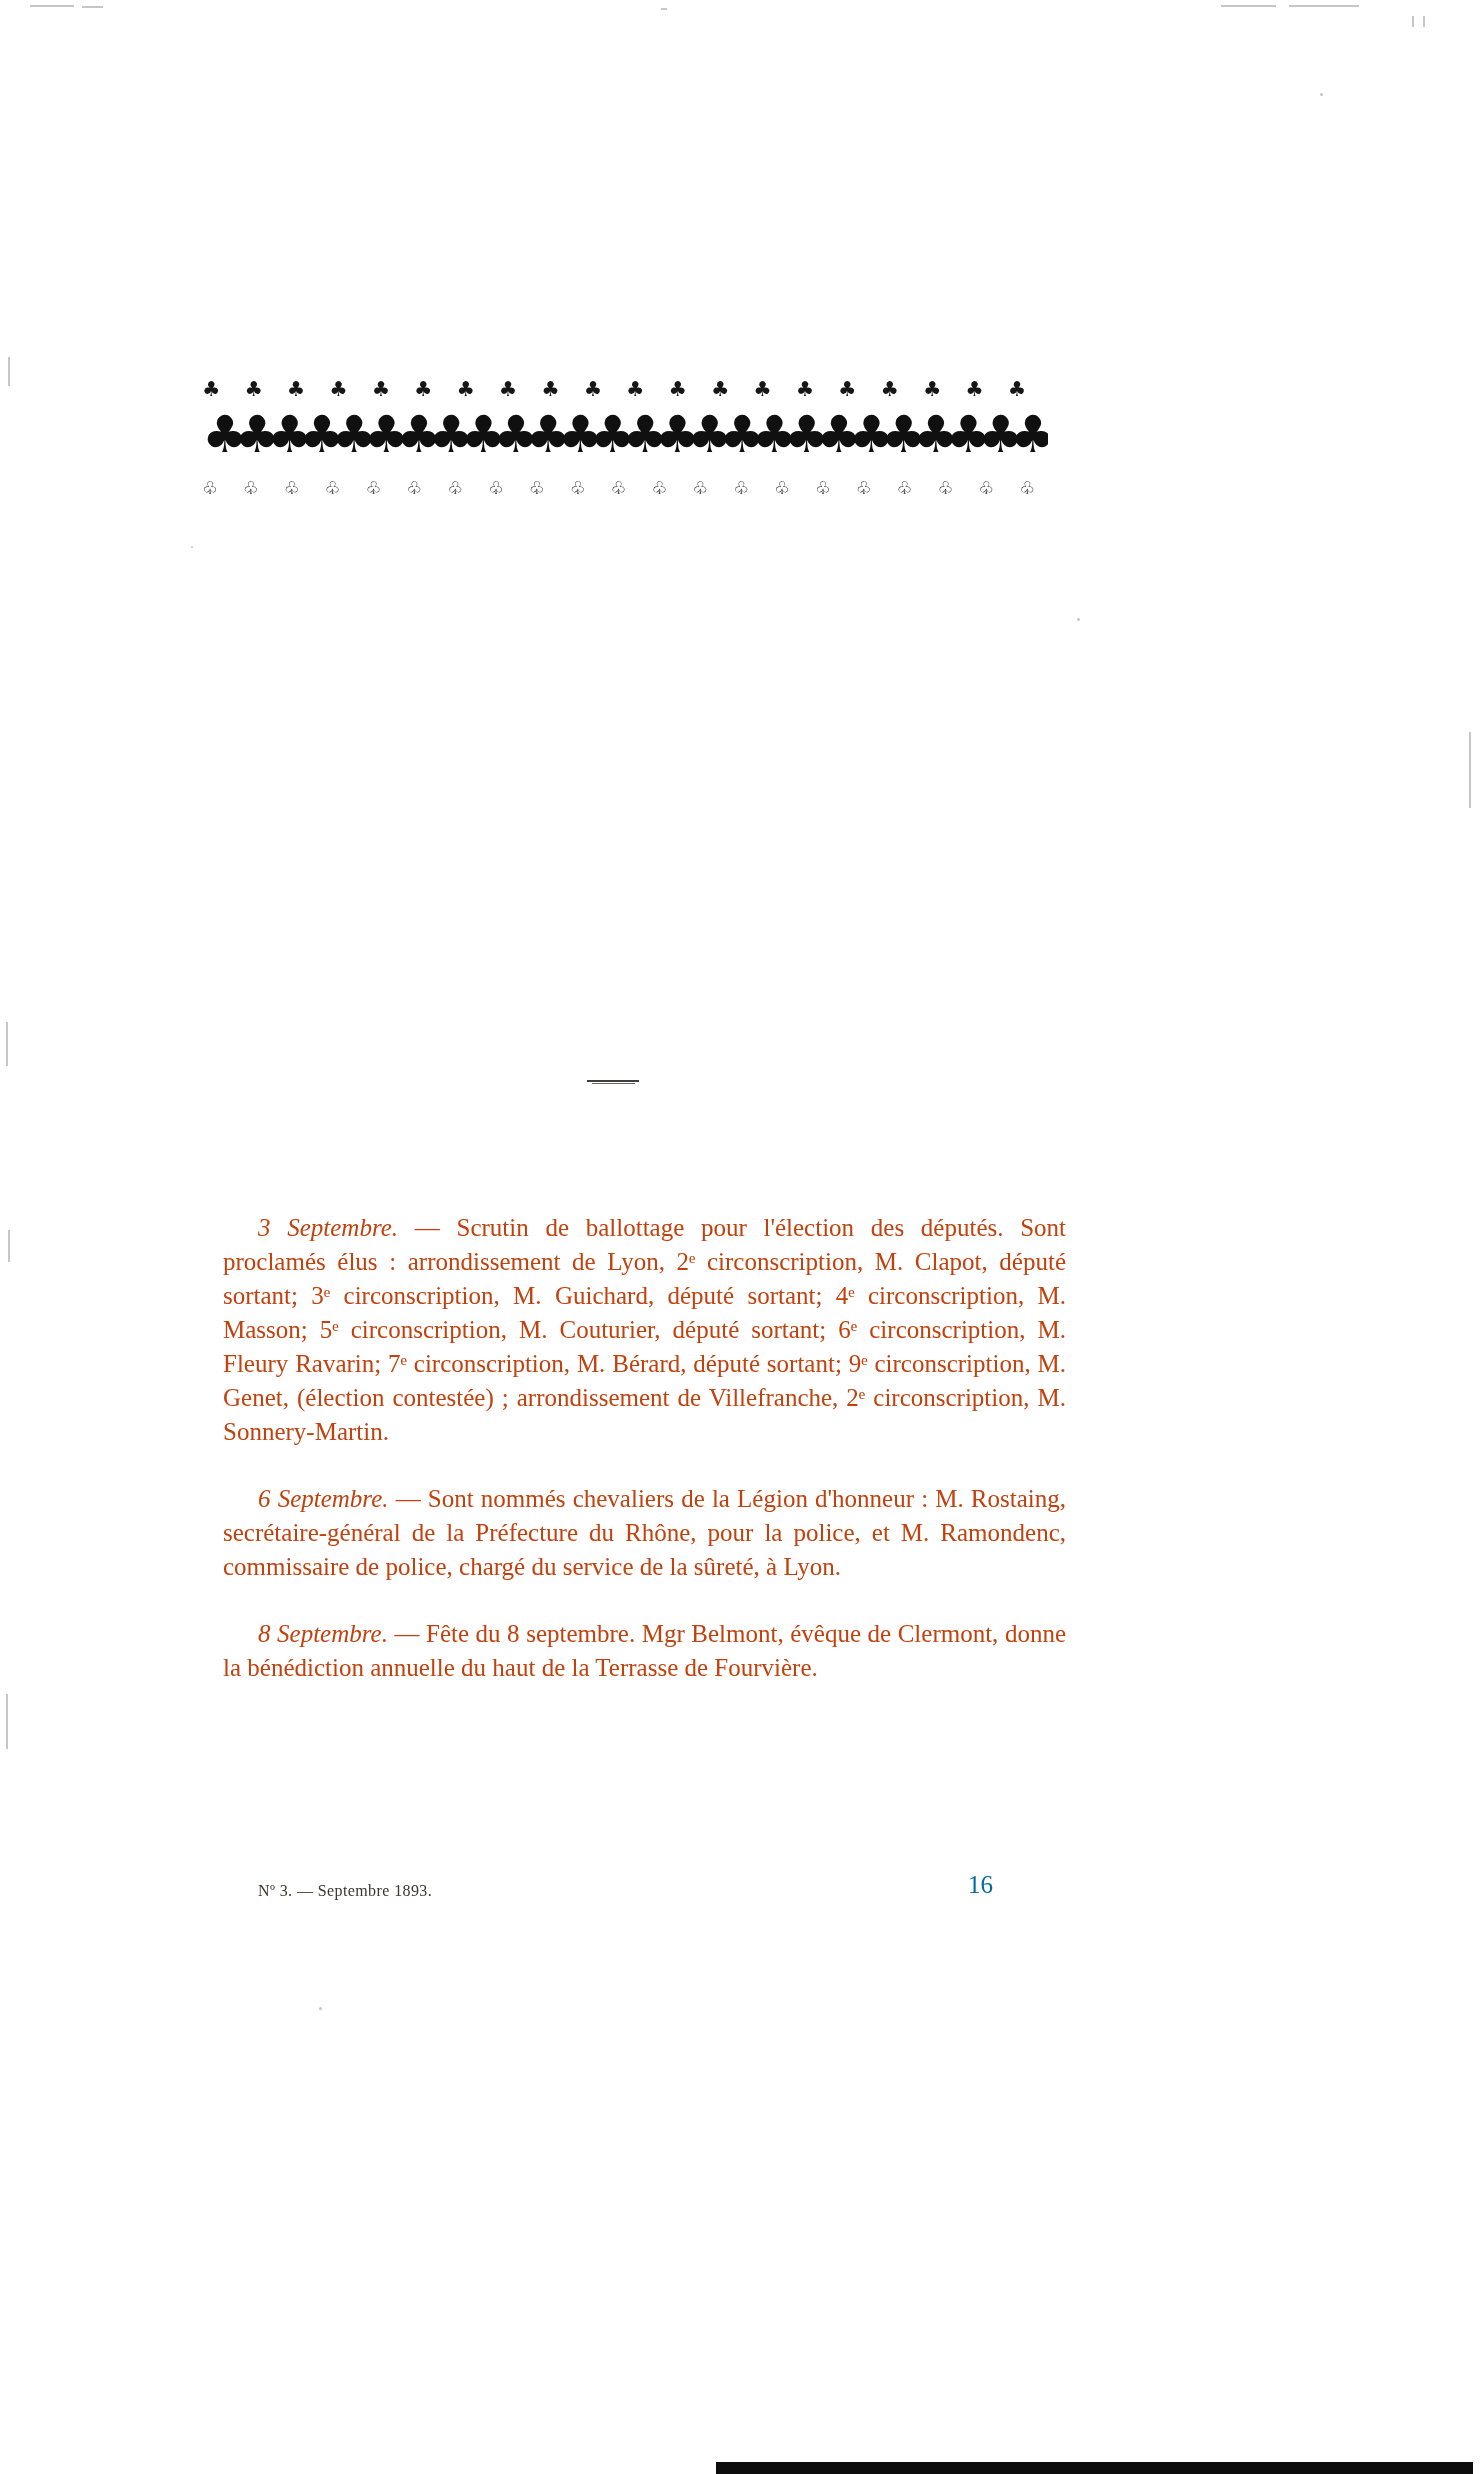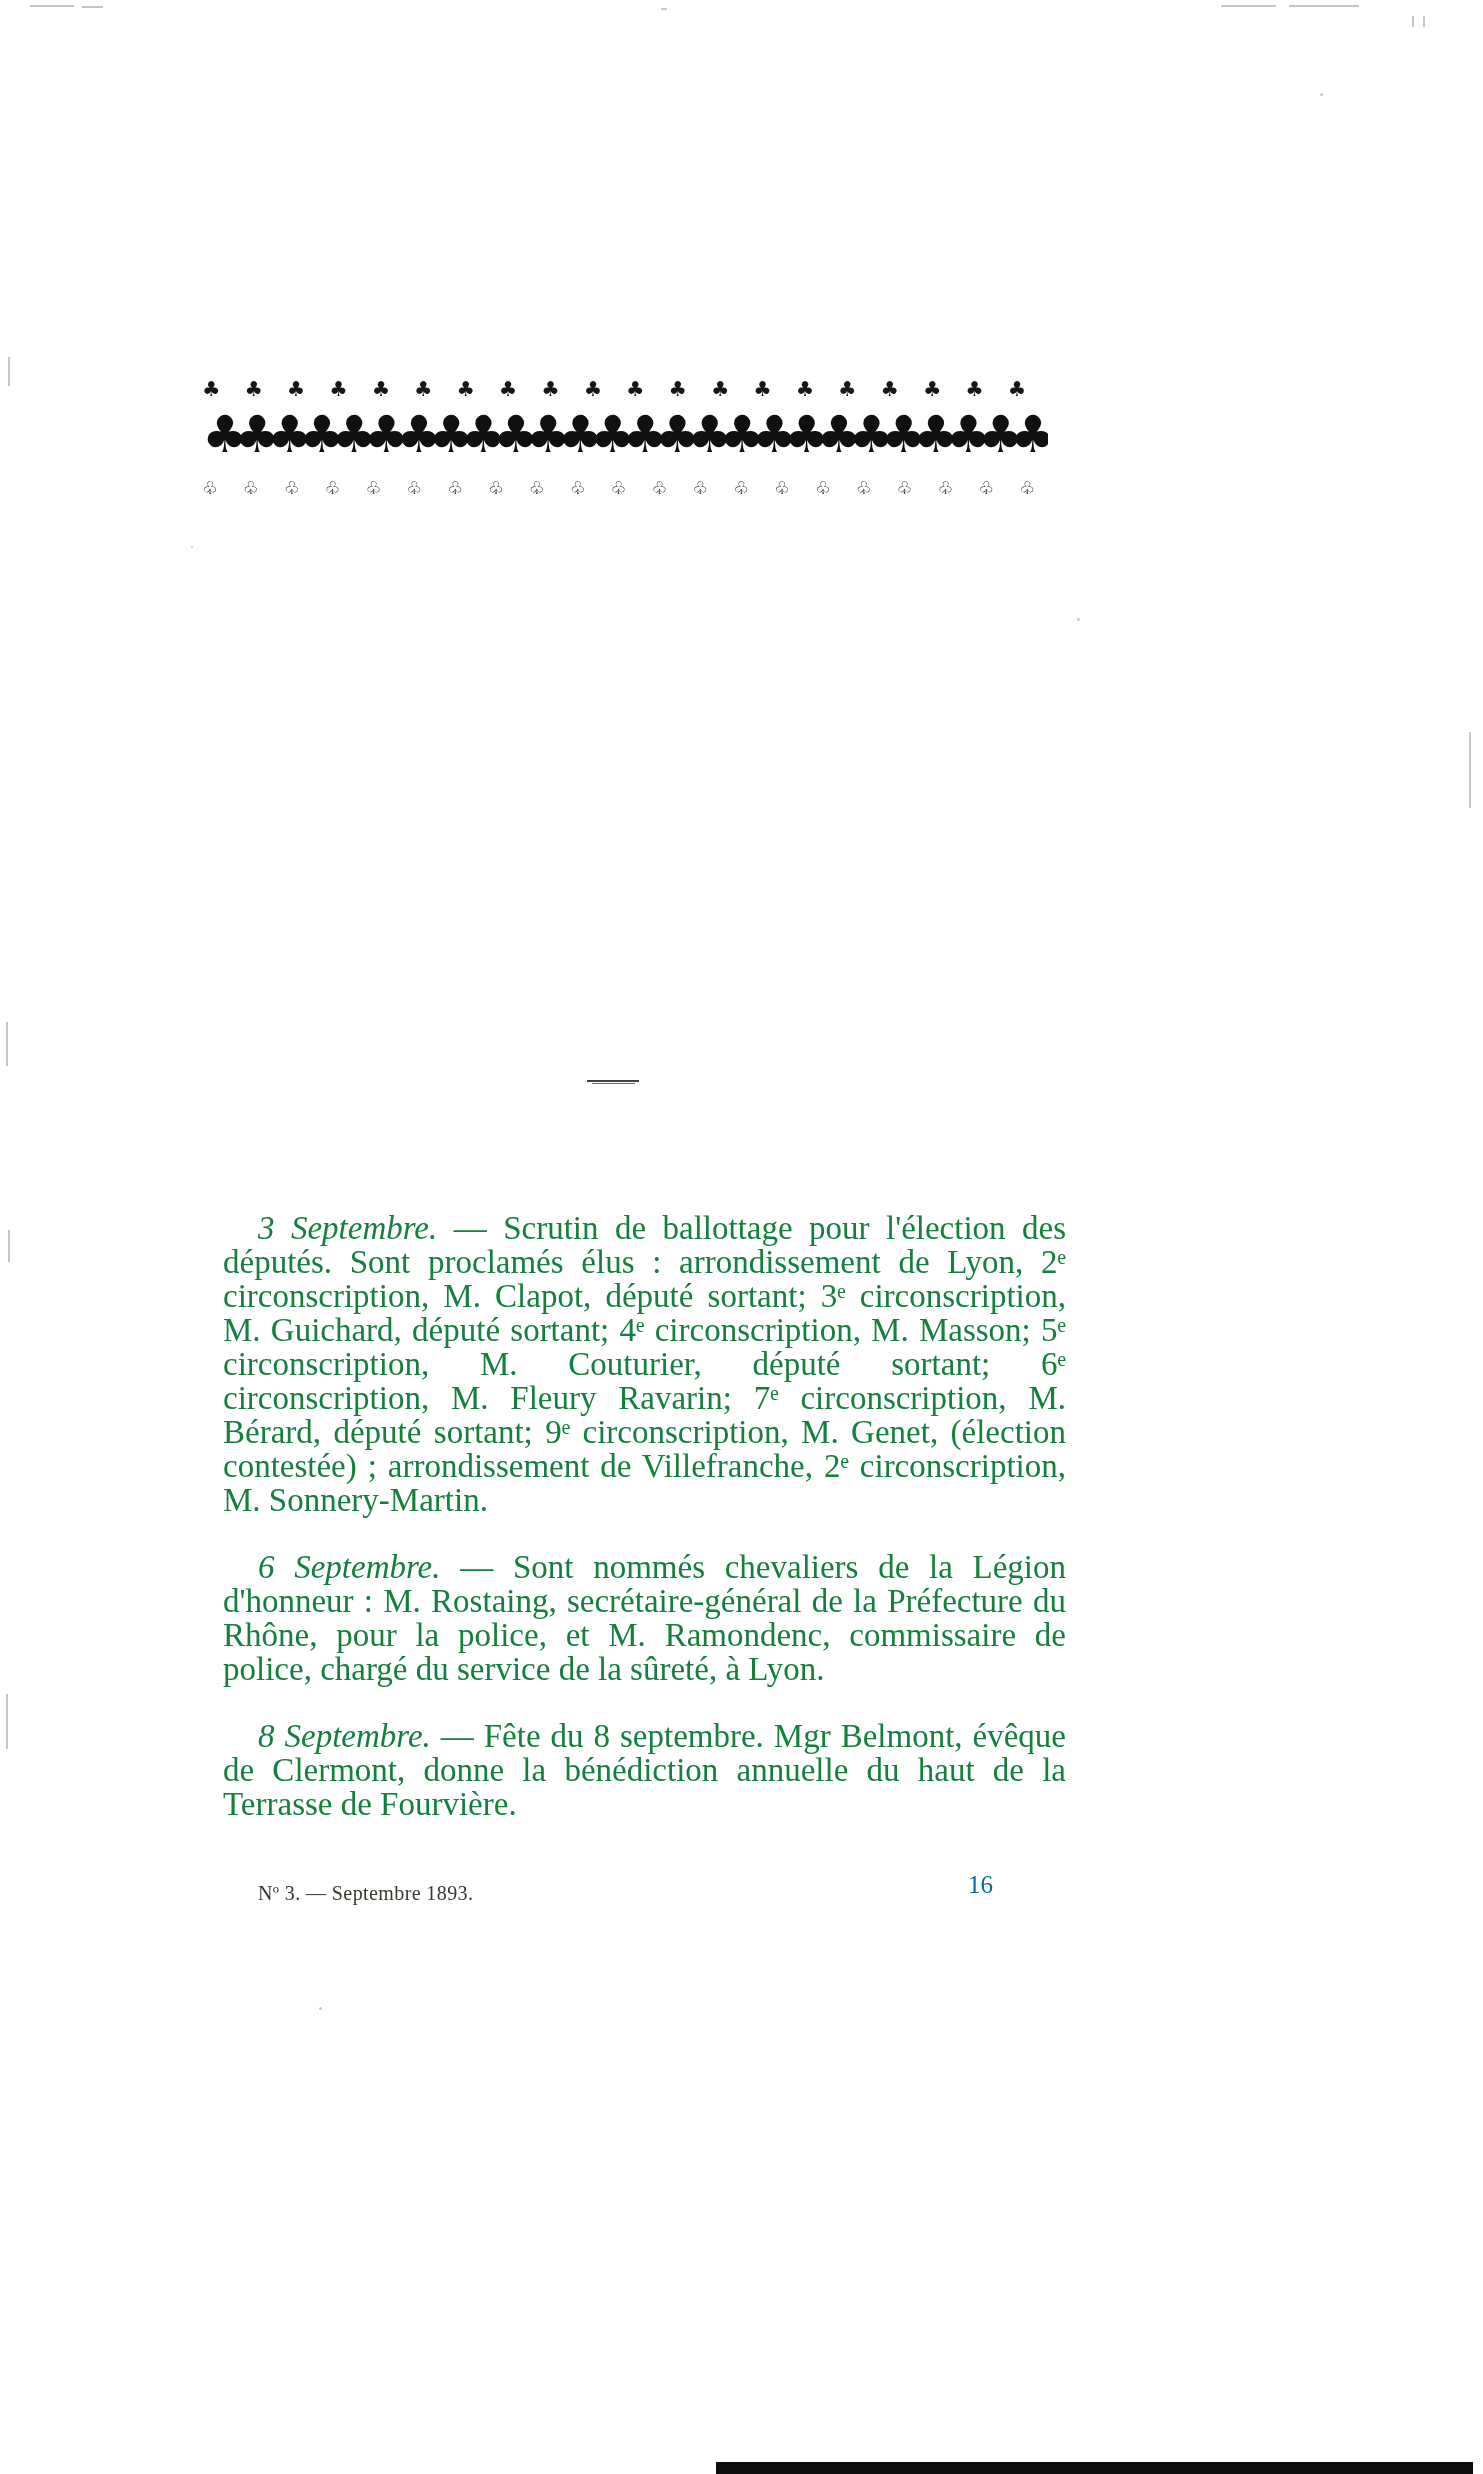--- a/index.html
+++ b/index.html
@@ -61,34 +61,34 @@
     height: 0.8px;
     background: #6a6761;
   }
 
   
   .text-block {
     position: absolute;
     left: 223px;
     top: 1211px;
     width: 843px;
-    font-size: 33px;
+    font-size: 25px;
     line-height: 34px;
     text-align: justify;
-    color: #15803d;
+    color: #c2410c;
   }
   .entry { margin: 0 0 33px 0; text-indent: 35px; }
   .entry .date { font-style: italic; }
 
   
   .footer-issue {
     position: absolute;
     left: 258px;
     top: 1882px;
-    font-size: 20px;
+    font-size: 16px;
     letter-spacing: 0.4px;
     color: #3a362f;
   }
   .page-number {
     position: absolute;
     left: 968px;
     top: 1871px;
     font-size: 25px;
     color: #0369a1;
   }

